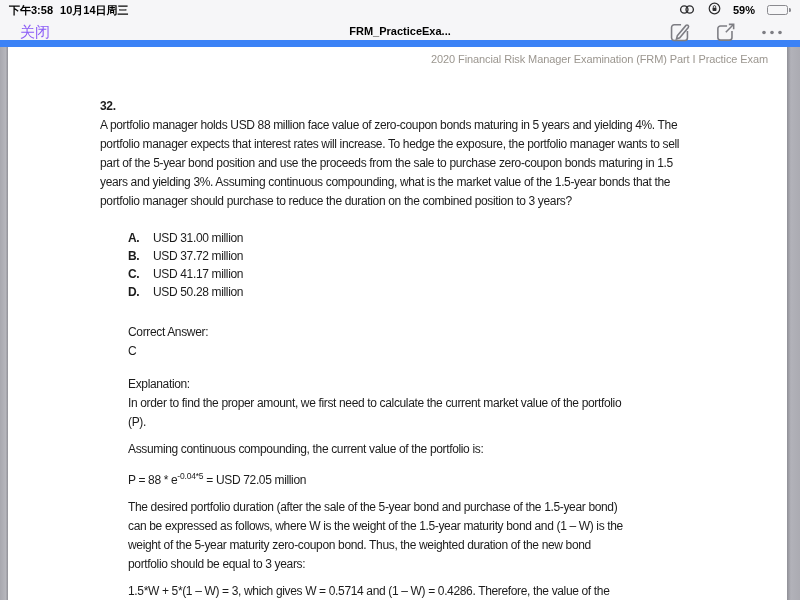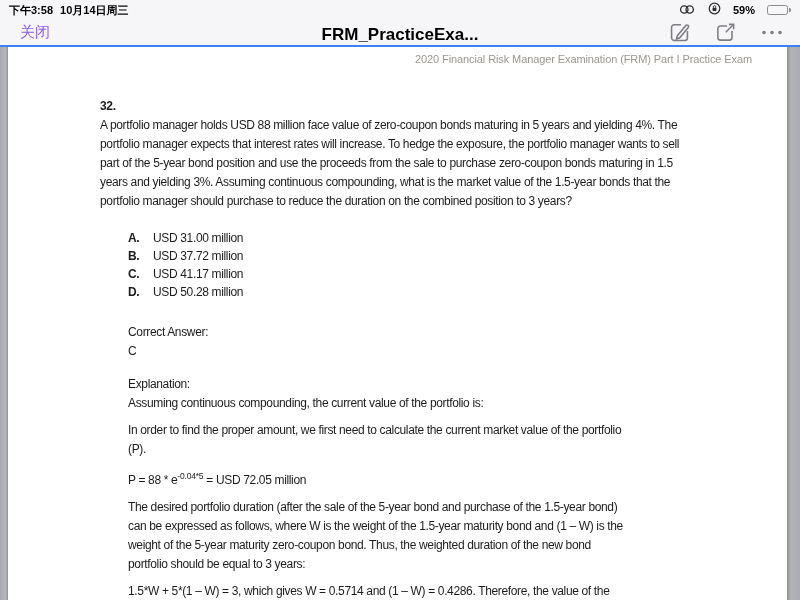--- a/index.html
+++ b/index.html
@@ -8,21 +8,21 @@
     font-family: "Liberation Sans", "DejaVu Sans", sans-serif;
     background: #ffffff;
     position: relative;
     width: 800px; height: 600px;
   }
 
   
   .topbars {
     position: absolute; left: 0; top: 0; width: 800px; height: 47px;
     background: #f6f6f8;
-    border-bottom: 2px solid #3b82f6;
+    border-bottom: 7px solid #3b82f6;
     z-index: 5;
   }
   .status-bar {
     position: absolute; left: 0; top: 0; width: 800px; height: 20px;
     display: flex; justify-content: space-between; align-items: center;
     padding: 0 9px;
   }
   .status-left { font-size: 11px; font-weight: 700; color: #000; letter-spacing: 0; }
   .status-left span { margin-right: 7px; }
   .status-right { display: flex; align-items: center; gap: 12px; }
@@ -41,21 +41,21 @@
     position: absolute; left: 0; top: 20px; width: 800px; height: 27px;
     display: flex; align-items: center;
   }
   .close-btn {
     position: absolute; left: 20px; top: 3px;
     background: none; border: none; font-family: inherit;
     font-size: 15px; color: #8b5cf6; cursor: pointer;
   }
   .doc-title {
     position: absolute; left: 0; right: 0; text-align: center;
-    font-size: 17px; font-weight: 700; color: #000; top: 5px;
+    font-size: 11px; font-weight: 700; color: #000; top: 5px;
   }
   .toolbar-actions {
     position: absolute; right: 16px; top: 1px;
     display: flex; align-items: center; gap: 23px;
   }
   .toolbar-actions button { background: none; border: none; cursor: pointer; padding: 0; line-height: 0; }
 
   
   .viewer {
     position: absolute; left: 0; top: 47px; width: 800px; height: 553px;
@@ -65,21 +65,21 @@
     width: 8px; height: 100%;
     background: linear-gradient(90deg, #a8a8af 0%, #b6b6bc 70%, #8f8f96 100%);
   }
   .edge-right {
     width: 13px; height: 100%;
     background: linear-gradient(90deg, #8f8f96 0%, #b2b2b9 30%, #ababb2 100%);
   }
   .page {
     width: 779px; height: 100%;
     background: #ffffff;
-    padding: 6px 40px 0 92px;
+    padding: 6px 24px 0 92px;
     overflow: hidden;
     color: #1f1f1f;
   }
   .doc-header {
     text-align: right;
     padding-right: 0px;
     margin-right: -5px;
     font-size: 11px; color: #9b968f; letter-spacing: -0.1px;
     height: 14px;
   }
@@ -210,22 +210,22 @@
     </div>
 
     <div class="label-row row-correct body-text">
       <div class="label-col">Correct Answer:</div>
       <div class="value-col">C</div>
     </div>
 
     <div class="label-row row-explanation body-text">
       <div class="label-col">Explanation:</div>
       <div class="value-col">
+        <div class="para">In order to find the proper amount, we first need to calculate the current market value of the portfolio (P).</div>
         <div class="para">Assuming continuous compounding, the current value of the portfolio is:</div>
-        <div class="para">In order to find the proper amount, we first need to calculate the current market value of the portfolio (P).</div>
         <div class="para"><span class="pre">P = 88 * e</span><sup class="exp">-0.04*5</sup><span class="pre"> = USD 72.05 million</span></div>
         <div class="para">The desired portfolio duration (after the sale of the 5-year bond and purchase of the 1.5-year bond) can be expressed as follows, where W is the weight of the 1.5-year maturity bond and (1 – W) is the weight of the 5-year maturity zero-coupon bond. Thus, the weighted duration of the new bond portfolio should be equal to 3 years:</div>
         <div class="para">1.5*W + 5*(1 – W) = 3, which gives W = 0.5714 and (1 – W) = 0.4286. Therefore, the value of the 1.5-year maturity bond = 0.5714*72.05 = USD 41.17 million.</div>
       </div>
     </div>
 
     <div class="label-row row-section body-text">
       <div class="label-col">Section:</div>
       <div class="value-col">Financial Markets and Products</div>
     </div>

